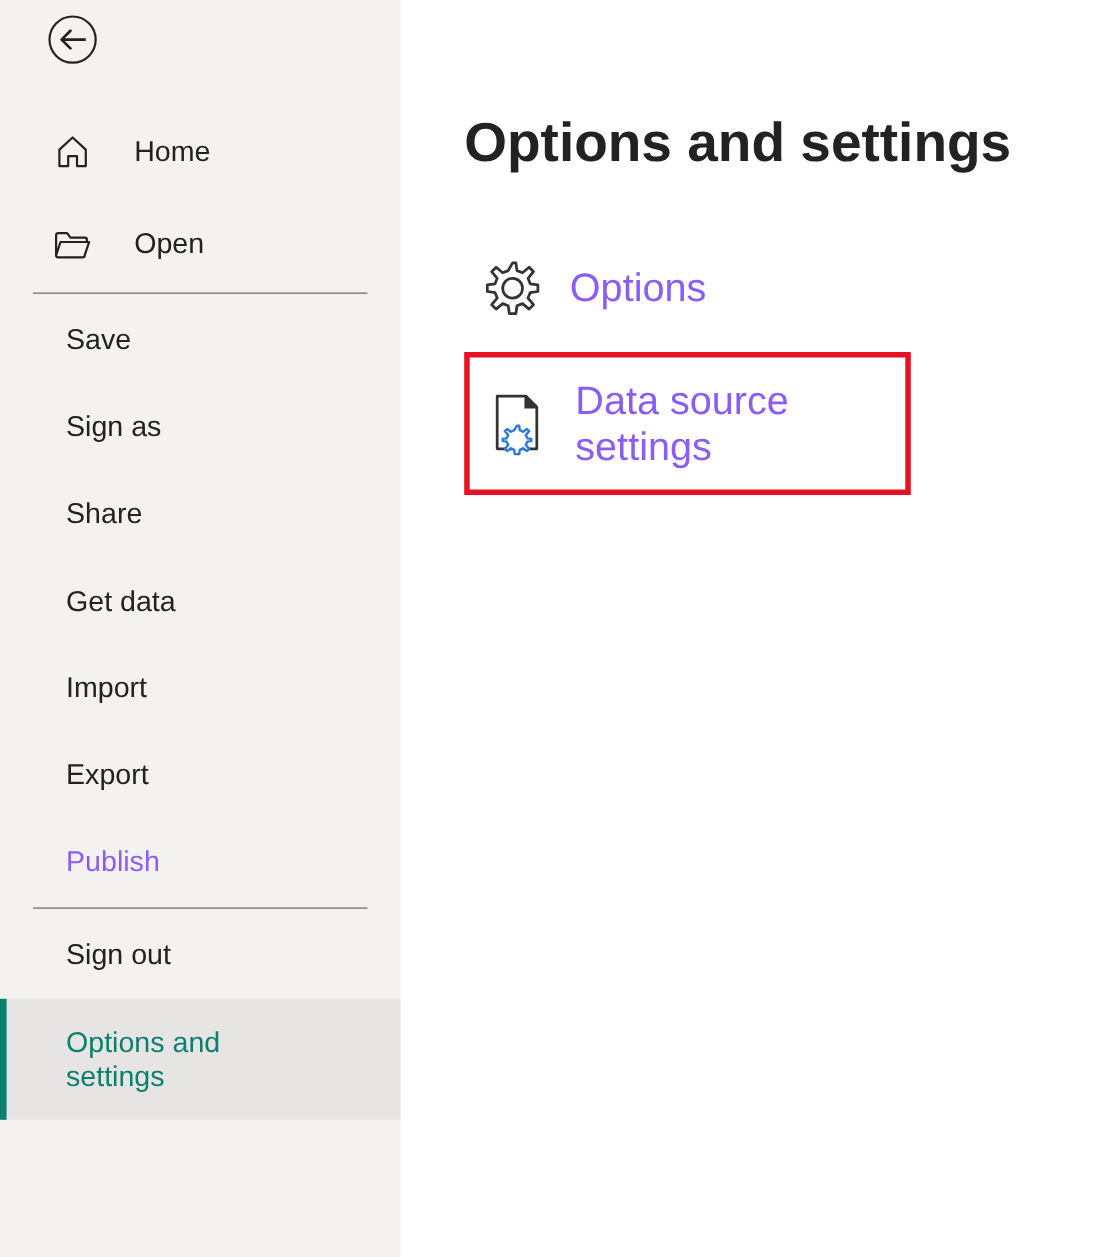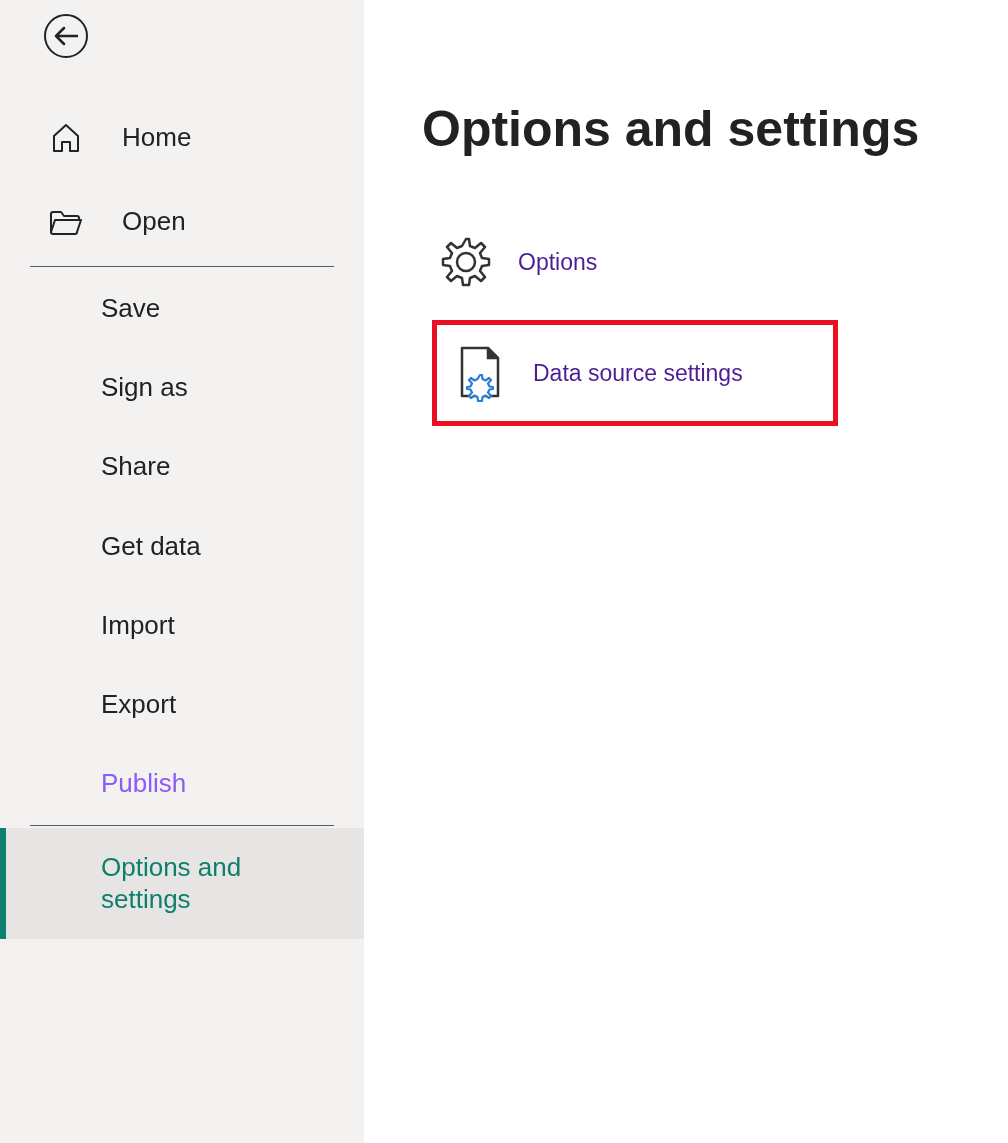--- a/index.html
+++ b/index.html
@@ -42,21 +42,21 @@
     .nav-item .icon {
       width: 36px;
       height: 36px;
       display: flex;
       align-items: center;
       justify-content: center;
       margin-right: 38px;
       flex-shrink: 0;
     }
     .nav-item.no-icon {
-      padding-left: 101px;
+      padding-left: 60px;
       align-items: flex-end;
     }
     .nav-item.disabled {
       color: #8b5cf6;
     }
     .nav-item.selected {
       background: #e6e5e3;
       color: #0d7f6e;
       position: relative;
     }
@@ -85,29 +85,28 @@
       font-size: 50px;
       font-weight: 700;
       color: #222;
       margin-bottom: 56px;
       white-space: nowrap;
     }
     .option-row {
       display: flex;
       align-items: center;
       padding: 18px 14px;
-      font-size: 23px;
-      color: #4c1d95;
+      font-size: 36px;
+      color: #8b5cf6;
       cursor: pointer;
       width: 406px;
     }
     .option-row.highlighted {
       border: 5px solid #e81123;
       margin-top: 10px;
-      margin-left: 10px;
     }
     .option-row .opt-icon {
       width: 60px;
       height: 60px;
       display: flex;
       align-items: center;
       justify-content: center;
       margin-right: 22px;
       flex-shrink: 0;
     }
@@ -163,20 +162,23 @@
   </div>
   <div class="nav-item no-icon">
     <span class="label">Export</span>
   </div>
   <div class="nav-item no-icon disabled">
     <span class="label">Publish</span>
   </div>
 
   <div class="divider"></div>
 
+  <div class="nav-item no-icon">
+    <span class="label">Sign out</span>
+  </div>
   <div class="nav-item no-icon selected multiline">
     <span class="label">Options and settings</span>
   </div>
 </div>
 
 <div class="content">
   <h1 class="page-title">Options and settings</h1>
 
   <div class="option-row">
     <span class="opt-icon">

